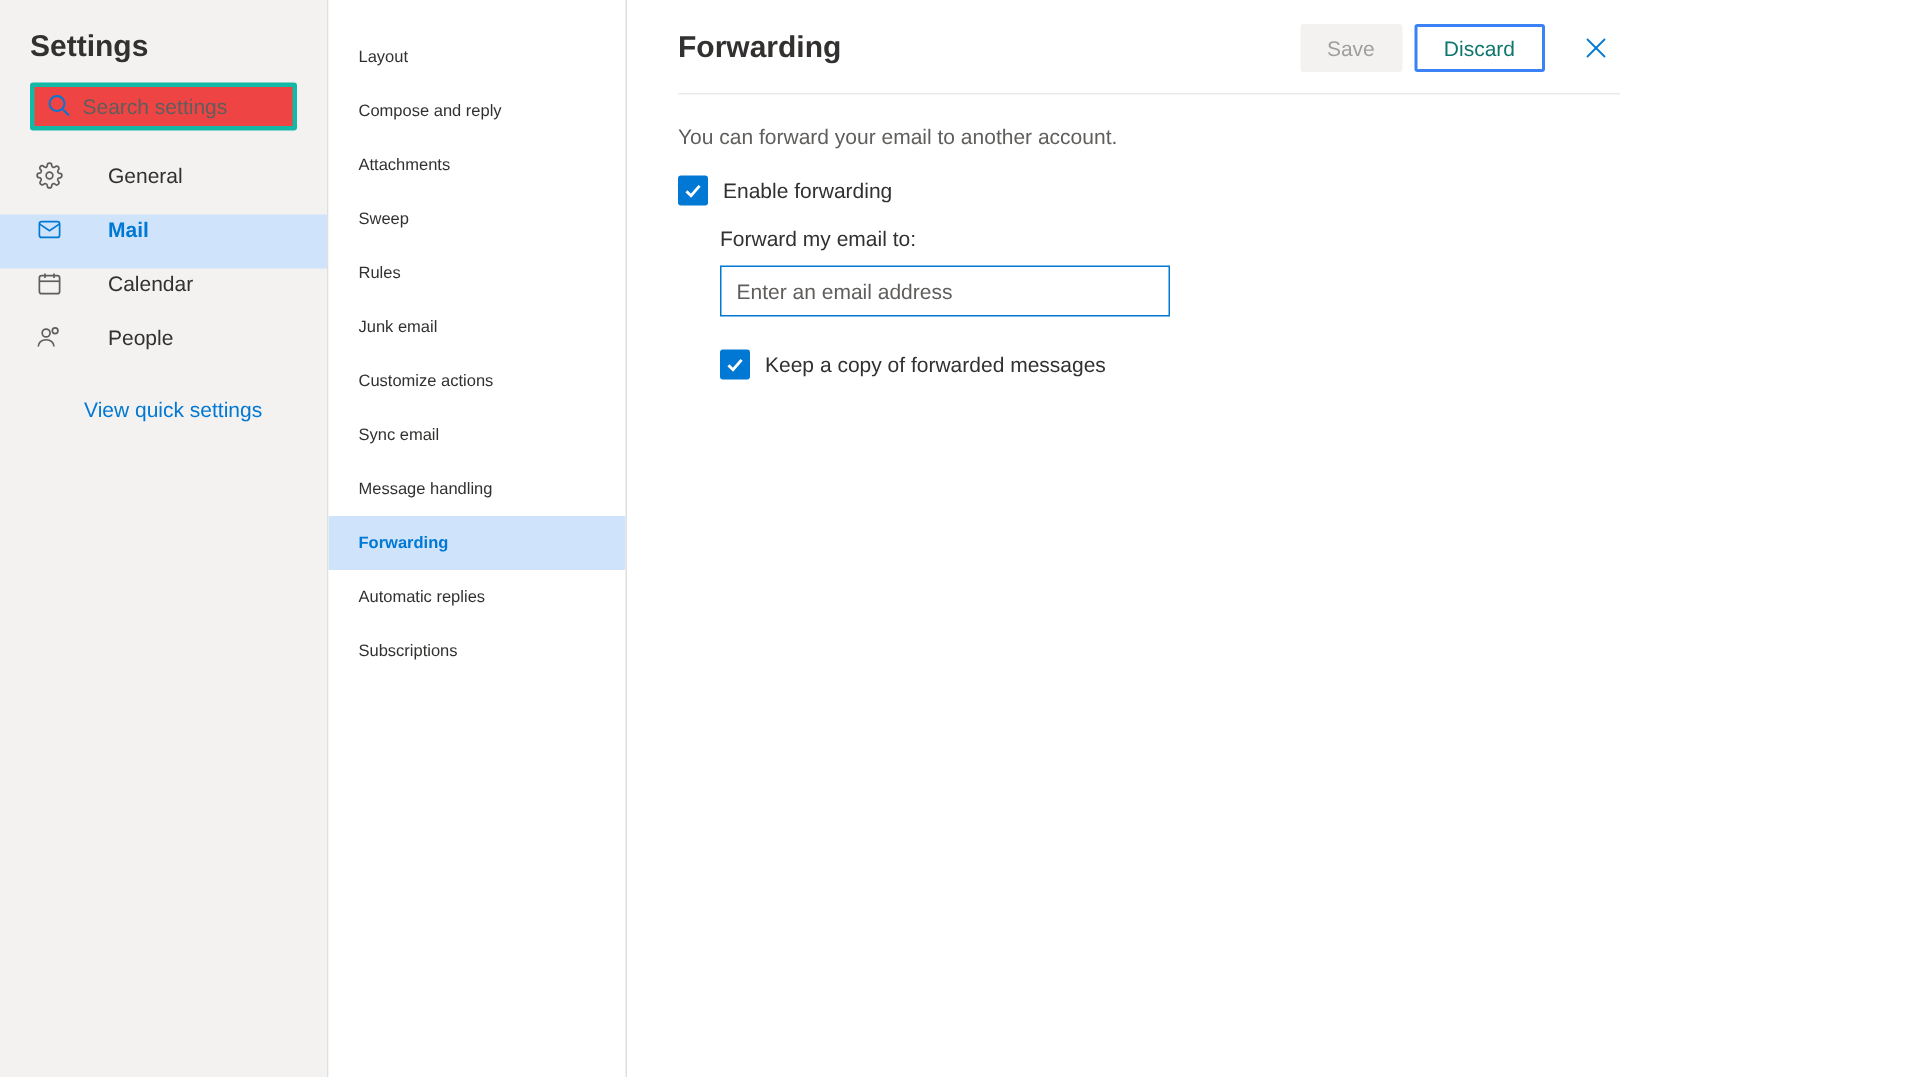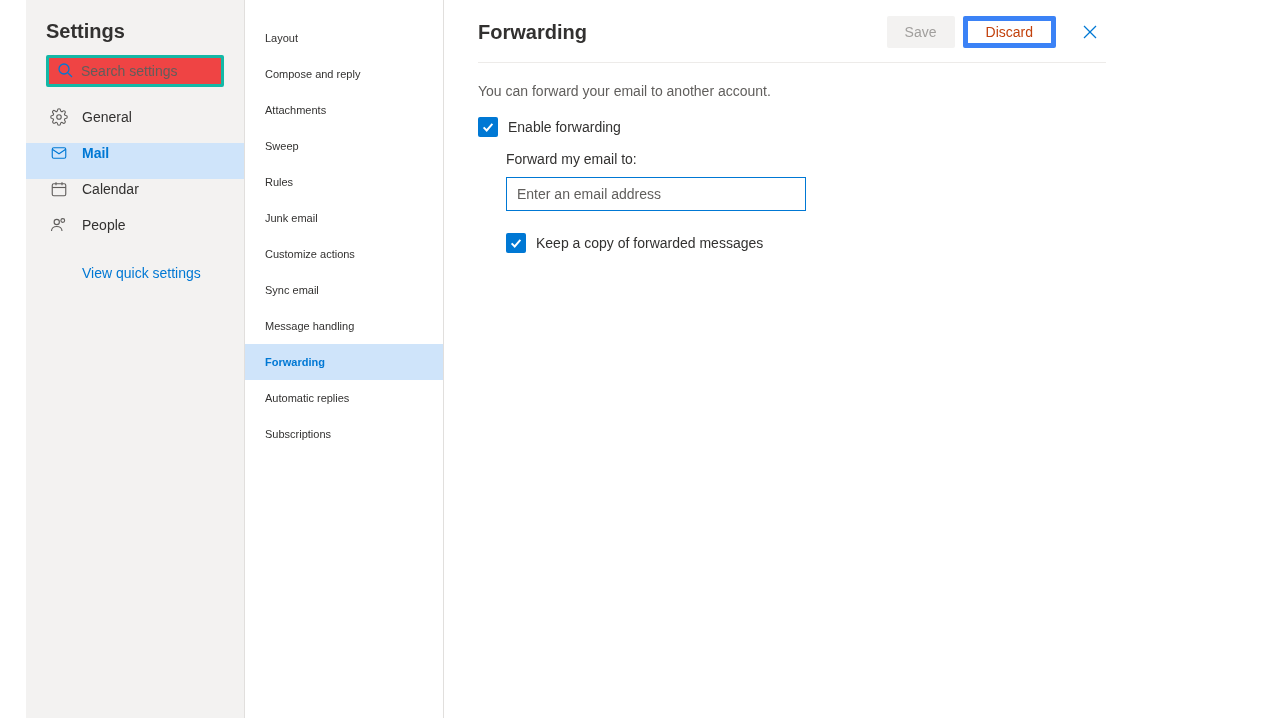--- a/index.html
+++ b/index.html
@@ -9,21 +9,20 @@
     font-size: 14px;
     color: #323130;
     background: #fff;
     height: 100%;
   }
   .app {
     display: flex;
     width: 1108px;
     height: 718px;
     overflow: hidden;
-    margin-left: 26px;
   }
   
   .sidebar {
     width: 219px;
     background: #f3f2f1;
     border-right: 1px solid #e1dfdd;
     display: flex;
     flex-direction: column;
   }
   .sidebar-title {
@@ -50,21 +49,21 @@
     outline: none;
     background: transparent;
     font-size: 14px;
     color: #323130;
   }
   .search input::placeholder { color: #605e5c; }
   .nav { padding-top: 8px; }
   .nav-item {
     display: flex;
     align-items: center;
-    gap: 14px;
+    gap: 30px;
     height: 36px;
     padding: 0 20px 17px 24px;
     cursor: pointer;
     font-size: 14px;
     color: #323130;
   }
   .nav-item.active {
     background: #cfe4fa;
     color: #0078d4;
     font-weight: 600;
@@ -129,22 +128,22 @@
     margin-left: 8px;
   }
   .btn-save {
     background: #f3f2f1;
     border: none;
     color: #a19f9d;
     cursor: default;
   }
   .btn-discard {
     background: #fff;
-    border: 5px solid #3b82f6;
-    color: #c2410c;
+    border: 2px solid #3b82f6;
+    color: #0f766e;
   }
   .close-btn {
     width: 32px; height: 32px;
     display: flex; align-items: center; justify-content: center;
     margin-left: 18px;
     cursor: pointer;
     color: #0078d4;
   }
   .content {
     padding-top: 20px;

